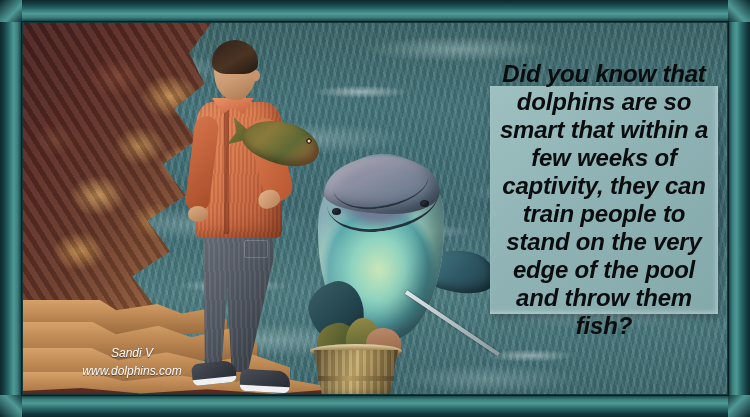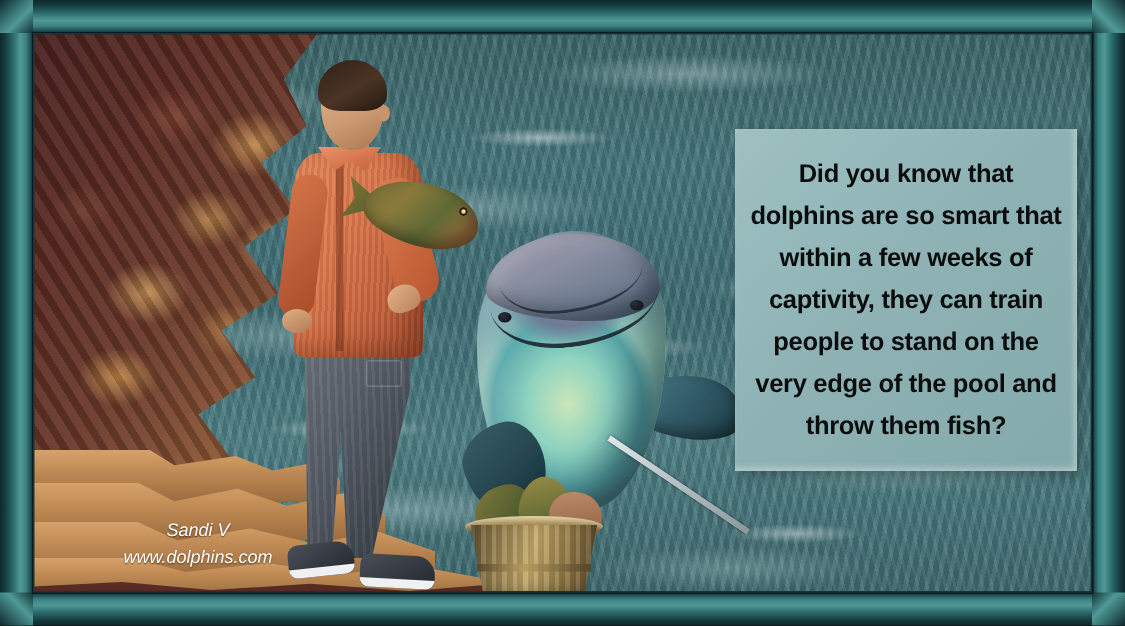--- a/index.html
+++ b/index.html
@@ -209,22 +209,22 @@
   .b-fish.f3{left:56px;top:-12px;width:36px;height:32px;
     background:linear-gradient(150deg,#c29070,#9a6a4a 70%,#6e462e);
     border-radius:52% 48% 46% 54% / 52% 56% 44% 48%;transform:rotate(22deg);}
 
   
   .panel{position:absolute;left:490px;top:86px;width:228px;height:228px;z-index:30;
     background:linear-gradient(135deg,#9ec0c1 0%,#8fb3b5 45%,#84a9ab 100%);
     box-shadow:-2px -2px 4px rgba(255,255,255,.35) inset, 3px 3px 8px rgba(0,0,0,.30);
     display:flex;align-items:center;justify-content:center;}
   .panel p{margin:0;padding:0 8px;text-align:center;
-    font-family:"Liberation Sans",sans-serif;font-weight:bold;
-    font-size:17px;line-height:28px;color:#0a0c0d;letter-spacing:-.2px;}
+    font-family:"Liberation Sans",sans-serif;font-style:italic;font-weight:bold;
+    font-size:24px;line-height:28px;color:#0a0c0d;letter-spacing:-.2px;}
 
   
   .sig{position:absolute;left:30px;top:322px;width:160px;z-index:31;text-align:center;
     font-family:"Liberation Sans",sans-serif;font-style:italic;font-size:12px;color:#ffffff;
     text-shadow:0 1px 1px rgba(0,0,0,.55);line-height:18px;}
 </style>
 </head>
 <body>
 
 <div id="poster">

